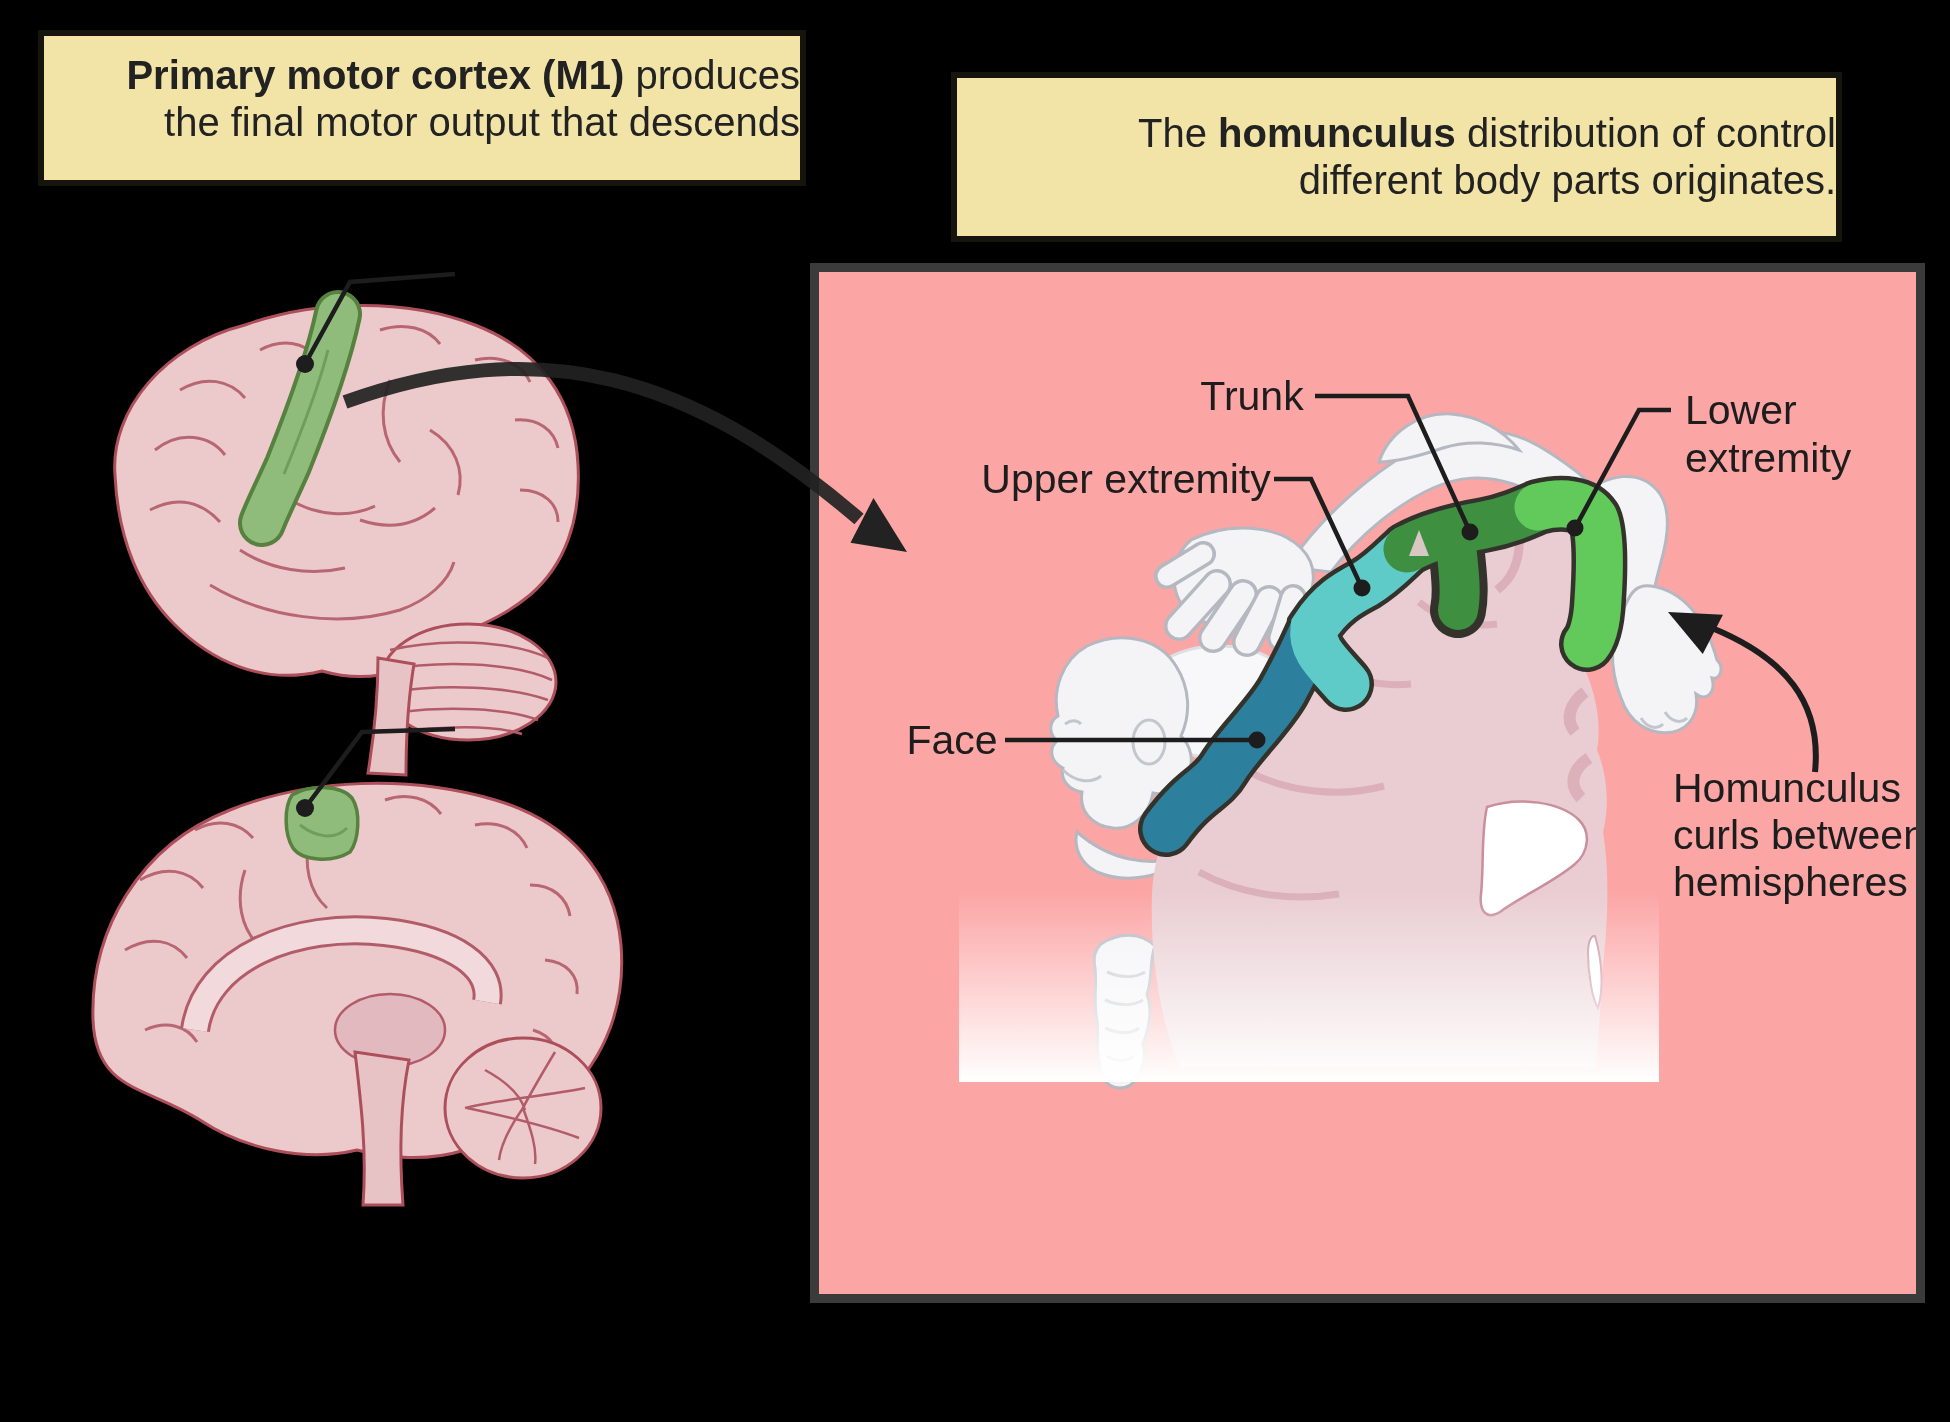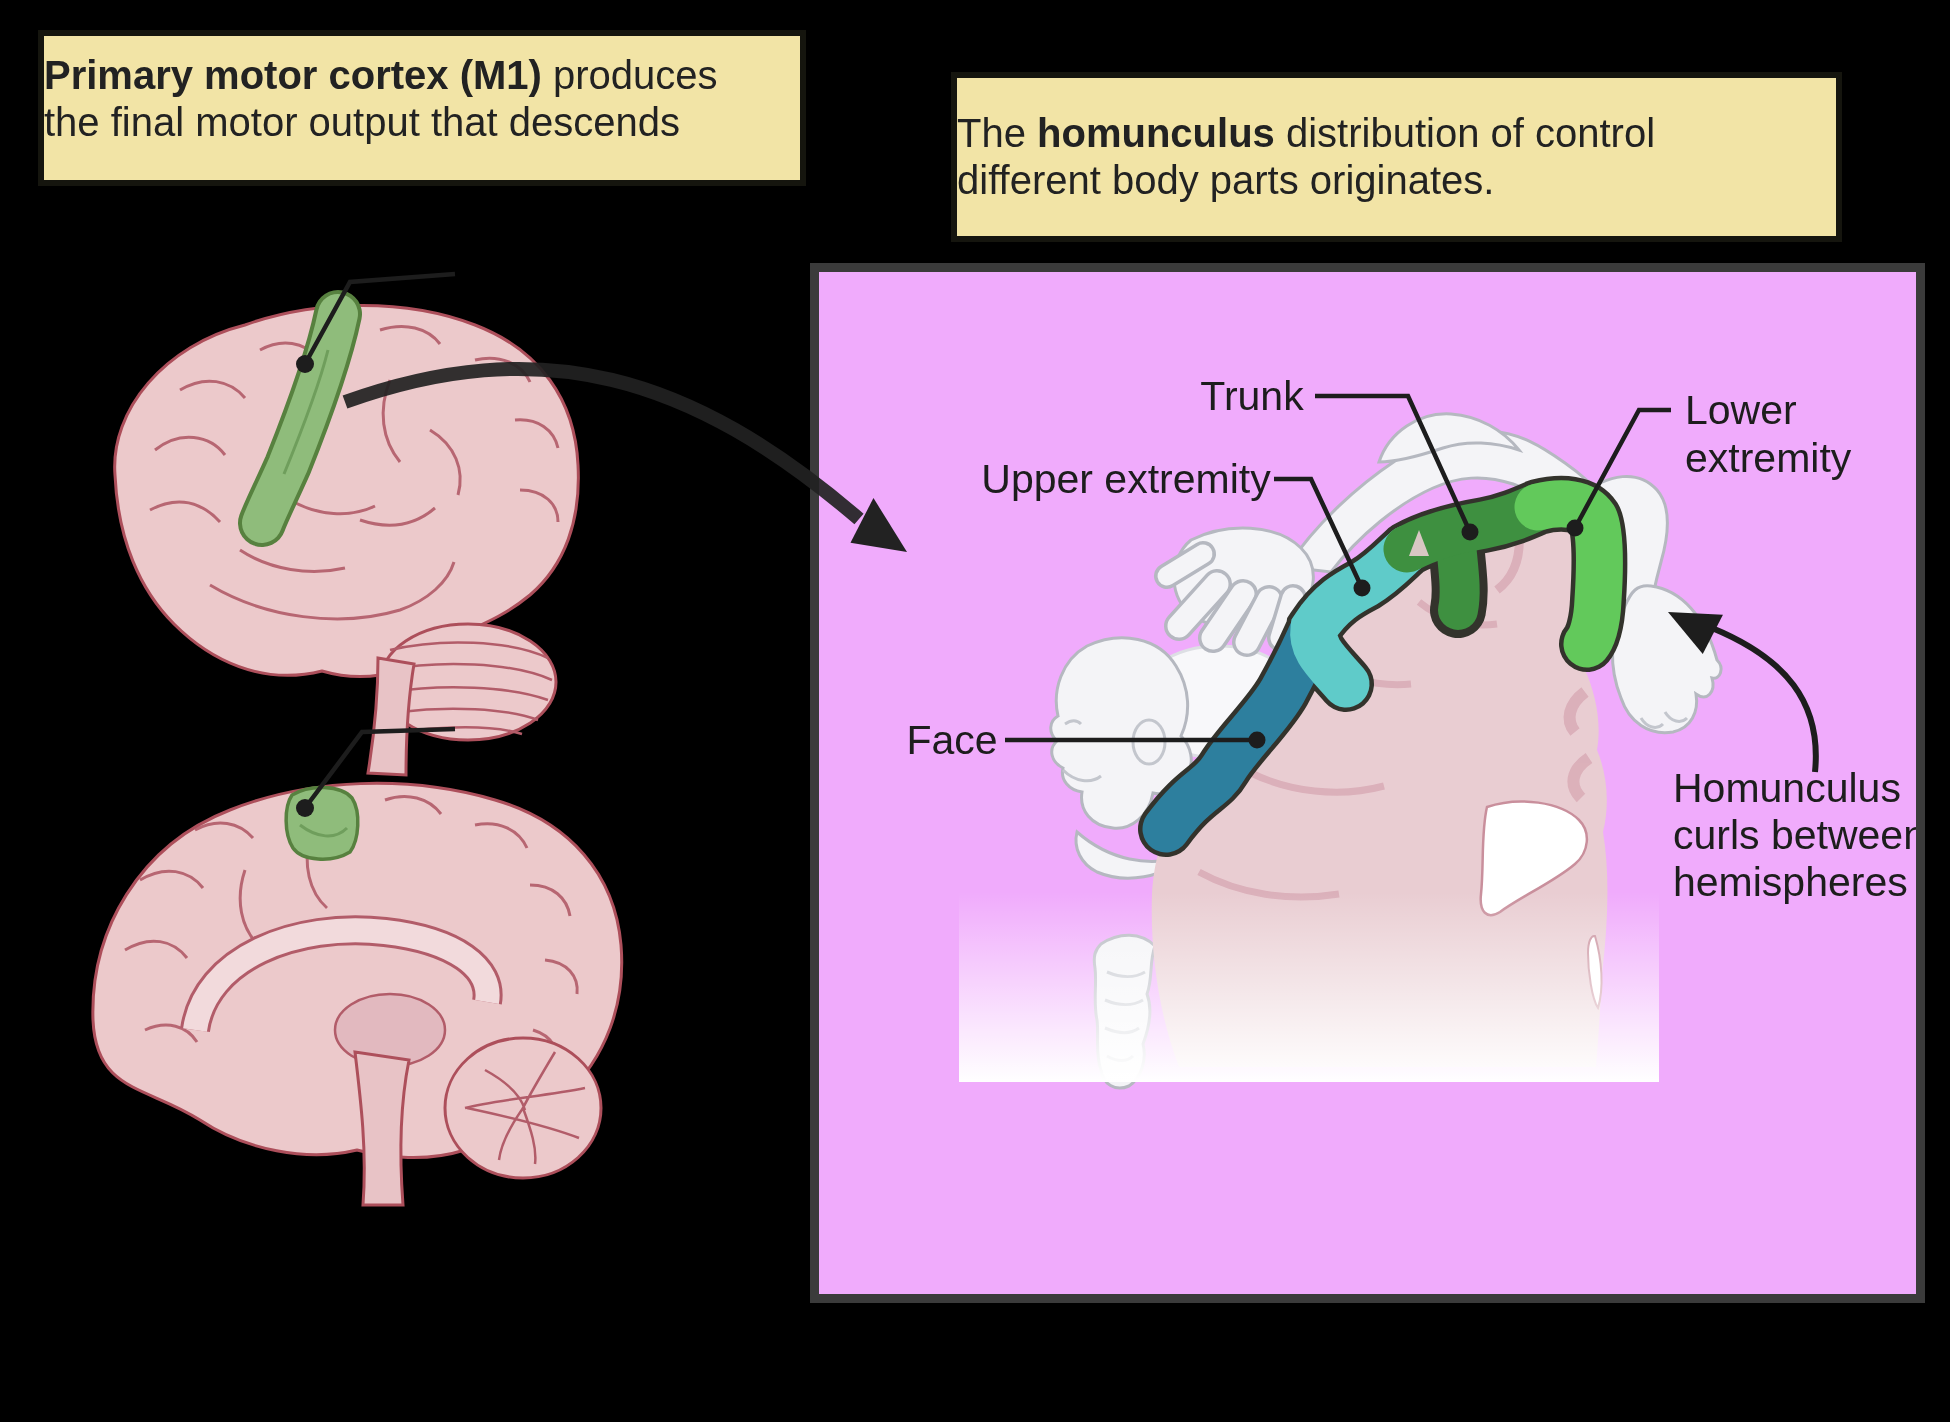--- a/index.html
+++ b/index.html
@@ -1,25 +1,25 @@
 <!DOCTYPE html>
 <html><head>
 <meta charset="utf-8">
 <style>
   html,body{margin:0;padding:0;background:#000;}
   #canvas{position:relative;width:1950px;height:1422px;background:#000;overflow:hidden;
           font-family:"Liberation Sans",sans-serif;color:#1f1f1f;}
   .callout{position:absolute;background:#f2e4a6;border:6px solid #15150e;box-sizing:border-box;
-           text-align:left;font-size:40px;line-height:47px;color:#222;}
+           text-align:right;font-size:40px;line-height:47px;color:#222;}
   .callout .ln{white-space:nowrap;}
   .b{font-weight:bold;}
   #m1-callout{left:38px;top:30px;width:768px;height:156px;padding-top:16px;}
   #hom-callout{left:951px;top:72px;width:891px;height:170px;padding-top:32px;}
   #homunculus-panel{position:absolute;left:810px;top:263px;width:1115px;height:1040px;
-                    background:#f0abfc;border:9px solid #3b3b3b;box-sizing:border-box;}
+                    background:#fca5a5;border:9px solid #3b3b3b;box-sizing:border-box;}
   svg{display:block;}
   .abs{position:absolute;}
   .label{font-size:41px;fill:#1d1d1d;}
   .leader{stroke:#1d1d1d;stroke-width:4.5;fill:none;}
   .dot{fill:#1d1d1d;}
 </style>
 </head>
 <body>
 
 <div id="canvas">

